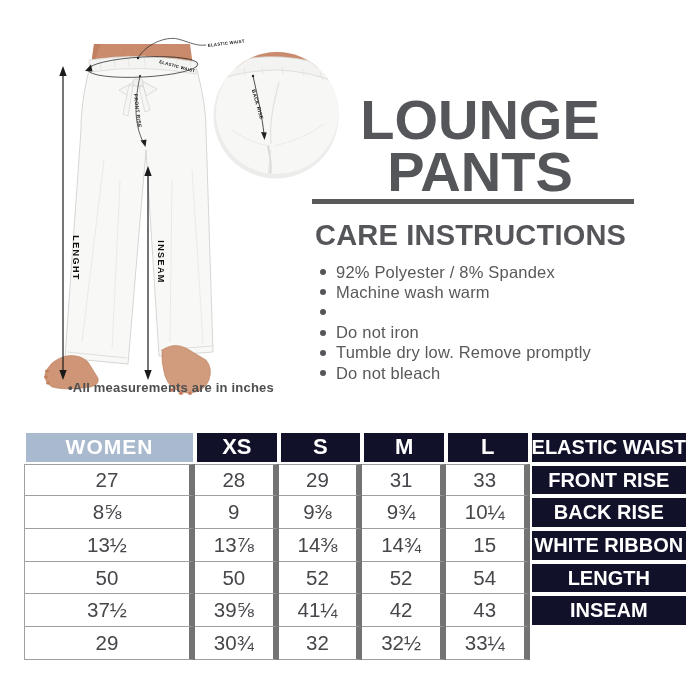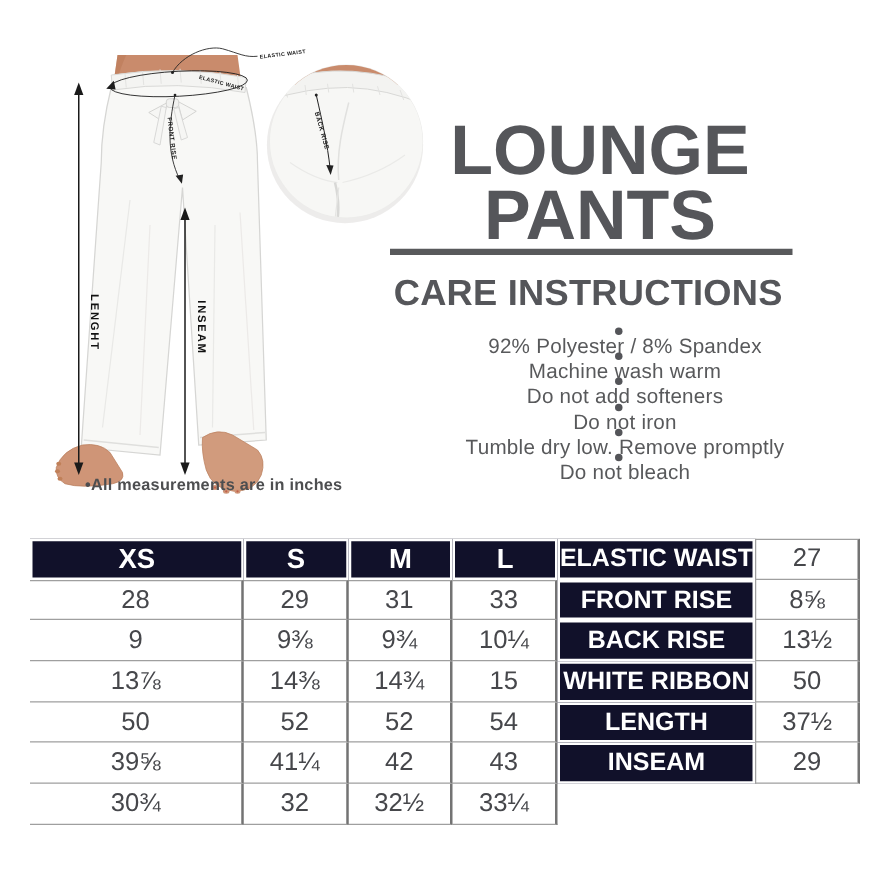--- a/index.html
+++ b/index.html
@@ -20,21 +20,21 @@
     font-size:56px;line-height:52px;font-weight:bold;color:#55565a;letter-spacing:0px;
   }
   .divider{left:312px;top:199px;width:322px;height:5px;background:#58595b;}
   .care-heading{
     left:315px;top:219px;width:360px;
     font-size:29px;font-weight:bold;color:#55565a;letter-spacing:0.2px;
   }
   .care-list{left:320px;top:262px;width:360px;list-style:none;margin:0;padding:0;}
   .care-list li{
     display:flex;align-items:center;height:20.2px;
-    font-size:16.5px;color:#58595b;letter-spacing:0.2px;flex-direction:column;
+    font-size:16.5px;color:#58595b;letter-spacing:0.2px;
   }
   .dot{width:6px;height:6px;border-radius:50%;background:#545559;margin-right:10px;flex:0 0 auto;}
   
   .size-table{
     left:24px;top:431px;width:664px;
     display:grid;grid-template-columns:171px repeat(5,1fr);grid-auto-rows:32.7px;
     background:#ffffff;
   }
   .cell{display:flex;align-items:center;justify-content:center;box-sizing:border-box;}
   .corner{
@@ -43,21 +43,21 @@
   }
   .head{
     background:#11112a;border:2px solid #ffffff;
     color:#ffffff;font-weight:bold;font-size:22px;
   }
   .rlabel{
     background:#11112a;border:2px solid #ffffff;
     color:#ffffff;font-weight:bold;font-size:20px;white-space:nowrap;
   }
   .val{
-    border-right:2px solid #737373;border-bottom:1px solid #9f9f9f;
+    border-right:6px solid #737373;border-bottom:1px solid #9f9f9f;
     color:#46474b;font-size:20.5px;
   }
   .val.cl{border-left:1px solid #9f9f9f;}
   .val.rt{border-top:1px solid #9f9f9f;}
   svg text{font-family:"Liberation Sans","DejaVu Sans",sans-serif;}
 </style>
 </head>
 <body>
 
 <div class="abs photo-wrap">
@@ -179,37 +179,37 @@
   <li>
       <span class="dot"></span>
       <span>92% Polyester / 8% Spandex</span>
     </li>
   <li>
       <span class="dot"></span>
       <span>Machine wash warm</span>
     </li>
   <li>
       <span class="dot"></span>
-      <span>Do not add softeners</span>
     </li>
   <li>
       <span class="dot"></span>
       <span>Do not iron</span>
     </li>
   <li>
       <span class="dot"></span>
       <span>Tumble dry low. Remove promptly</span>
     </li>
   <li>
       <span class="dot"></span>
       <span>Do not bleach</span>
     </li>
 </ul>
 
 <div class="abs size-table">
+  <div class="cell corner">WOMEN</div>
   <div class="cell head">XS</div>
   <div class="cell head">S</div>
   <div class="cell head">M</div>
   <div class="cell head">L</div>
 
   <div class="cell rlabel">ELASTIC WAIST</div>
   <div class="cell val rt cl">27</div>
   <div class="cell val rt">28</div>
   <div class="cell val rt">29</div>
   <div class="cell val rt">31</div>

